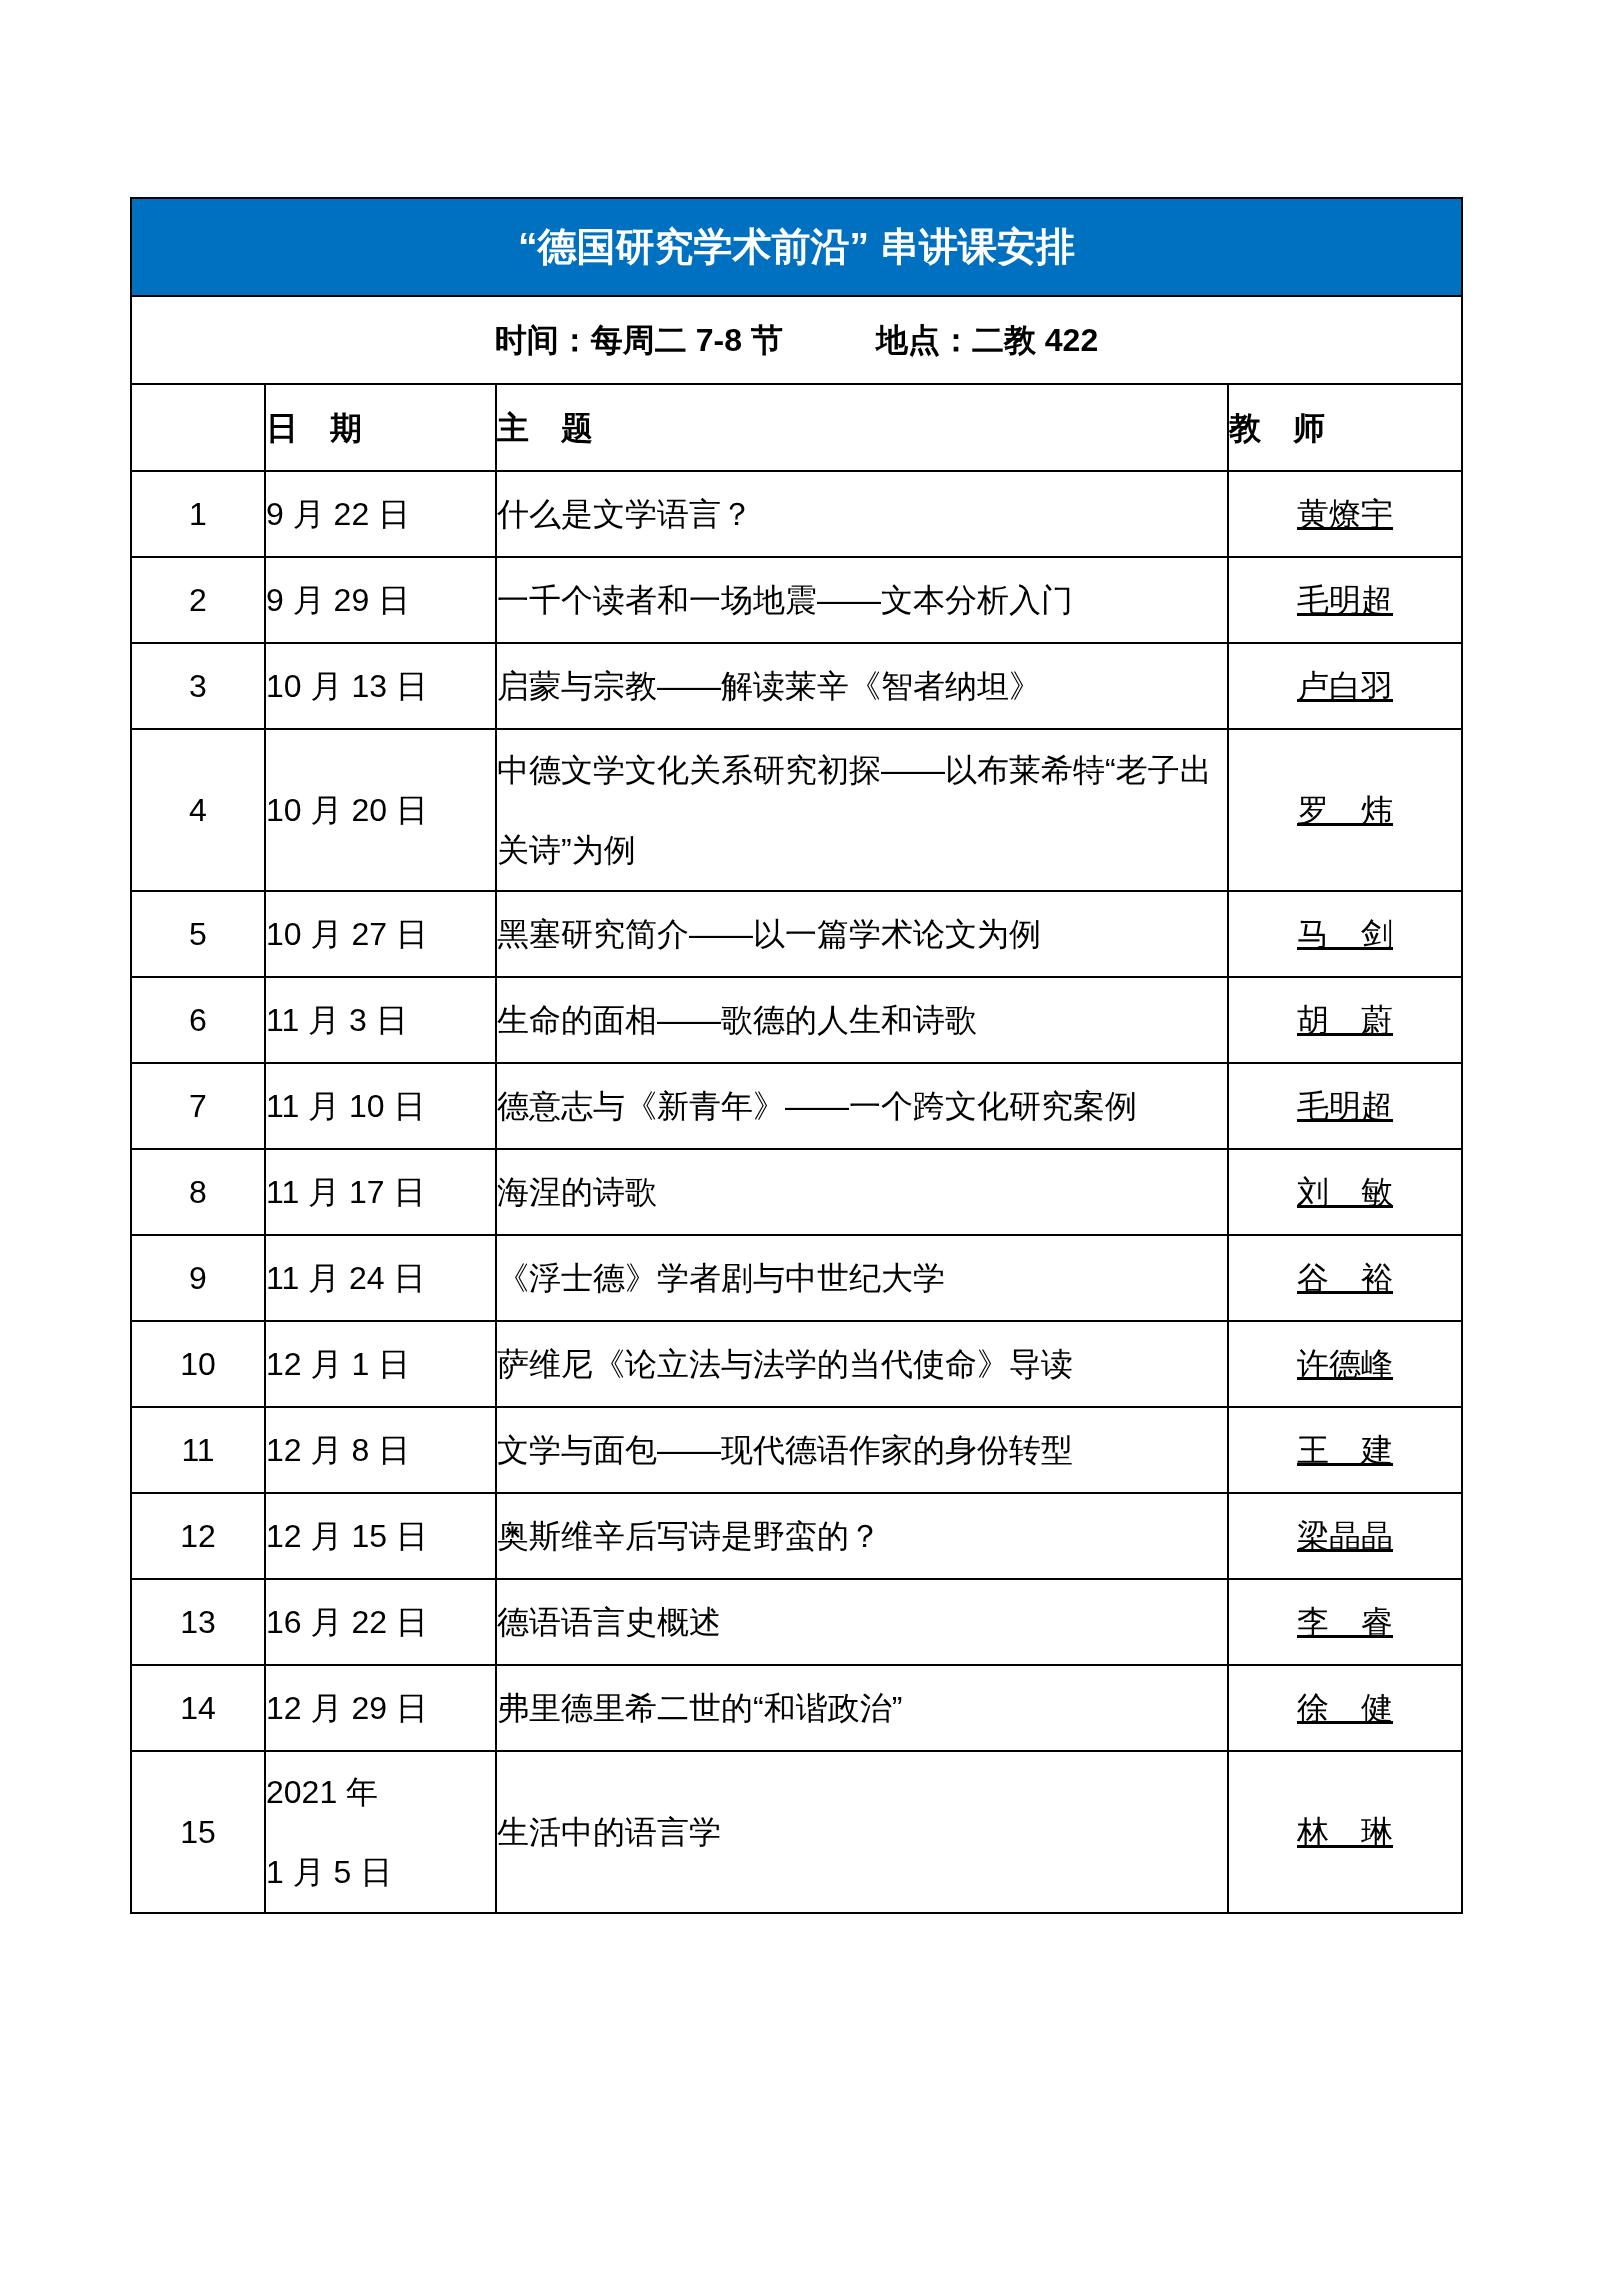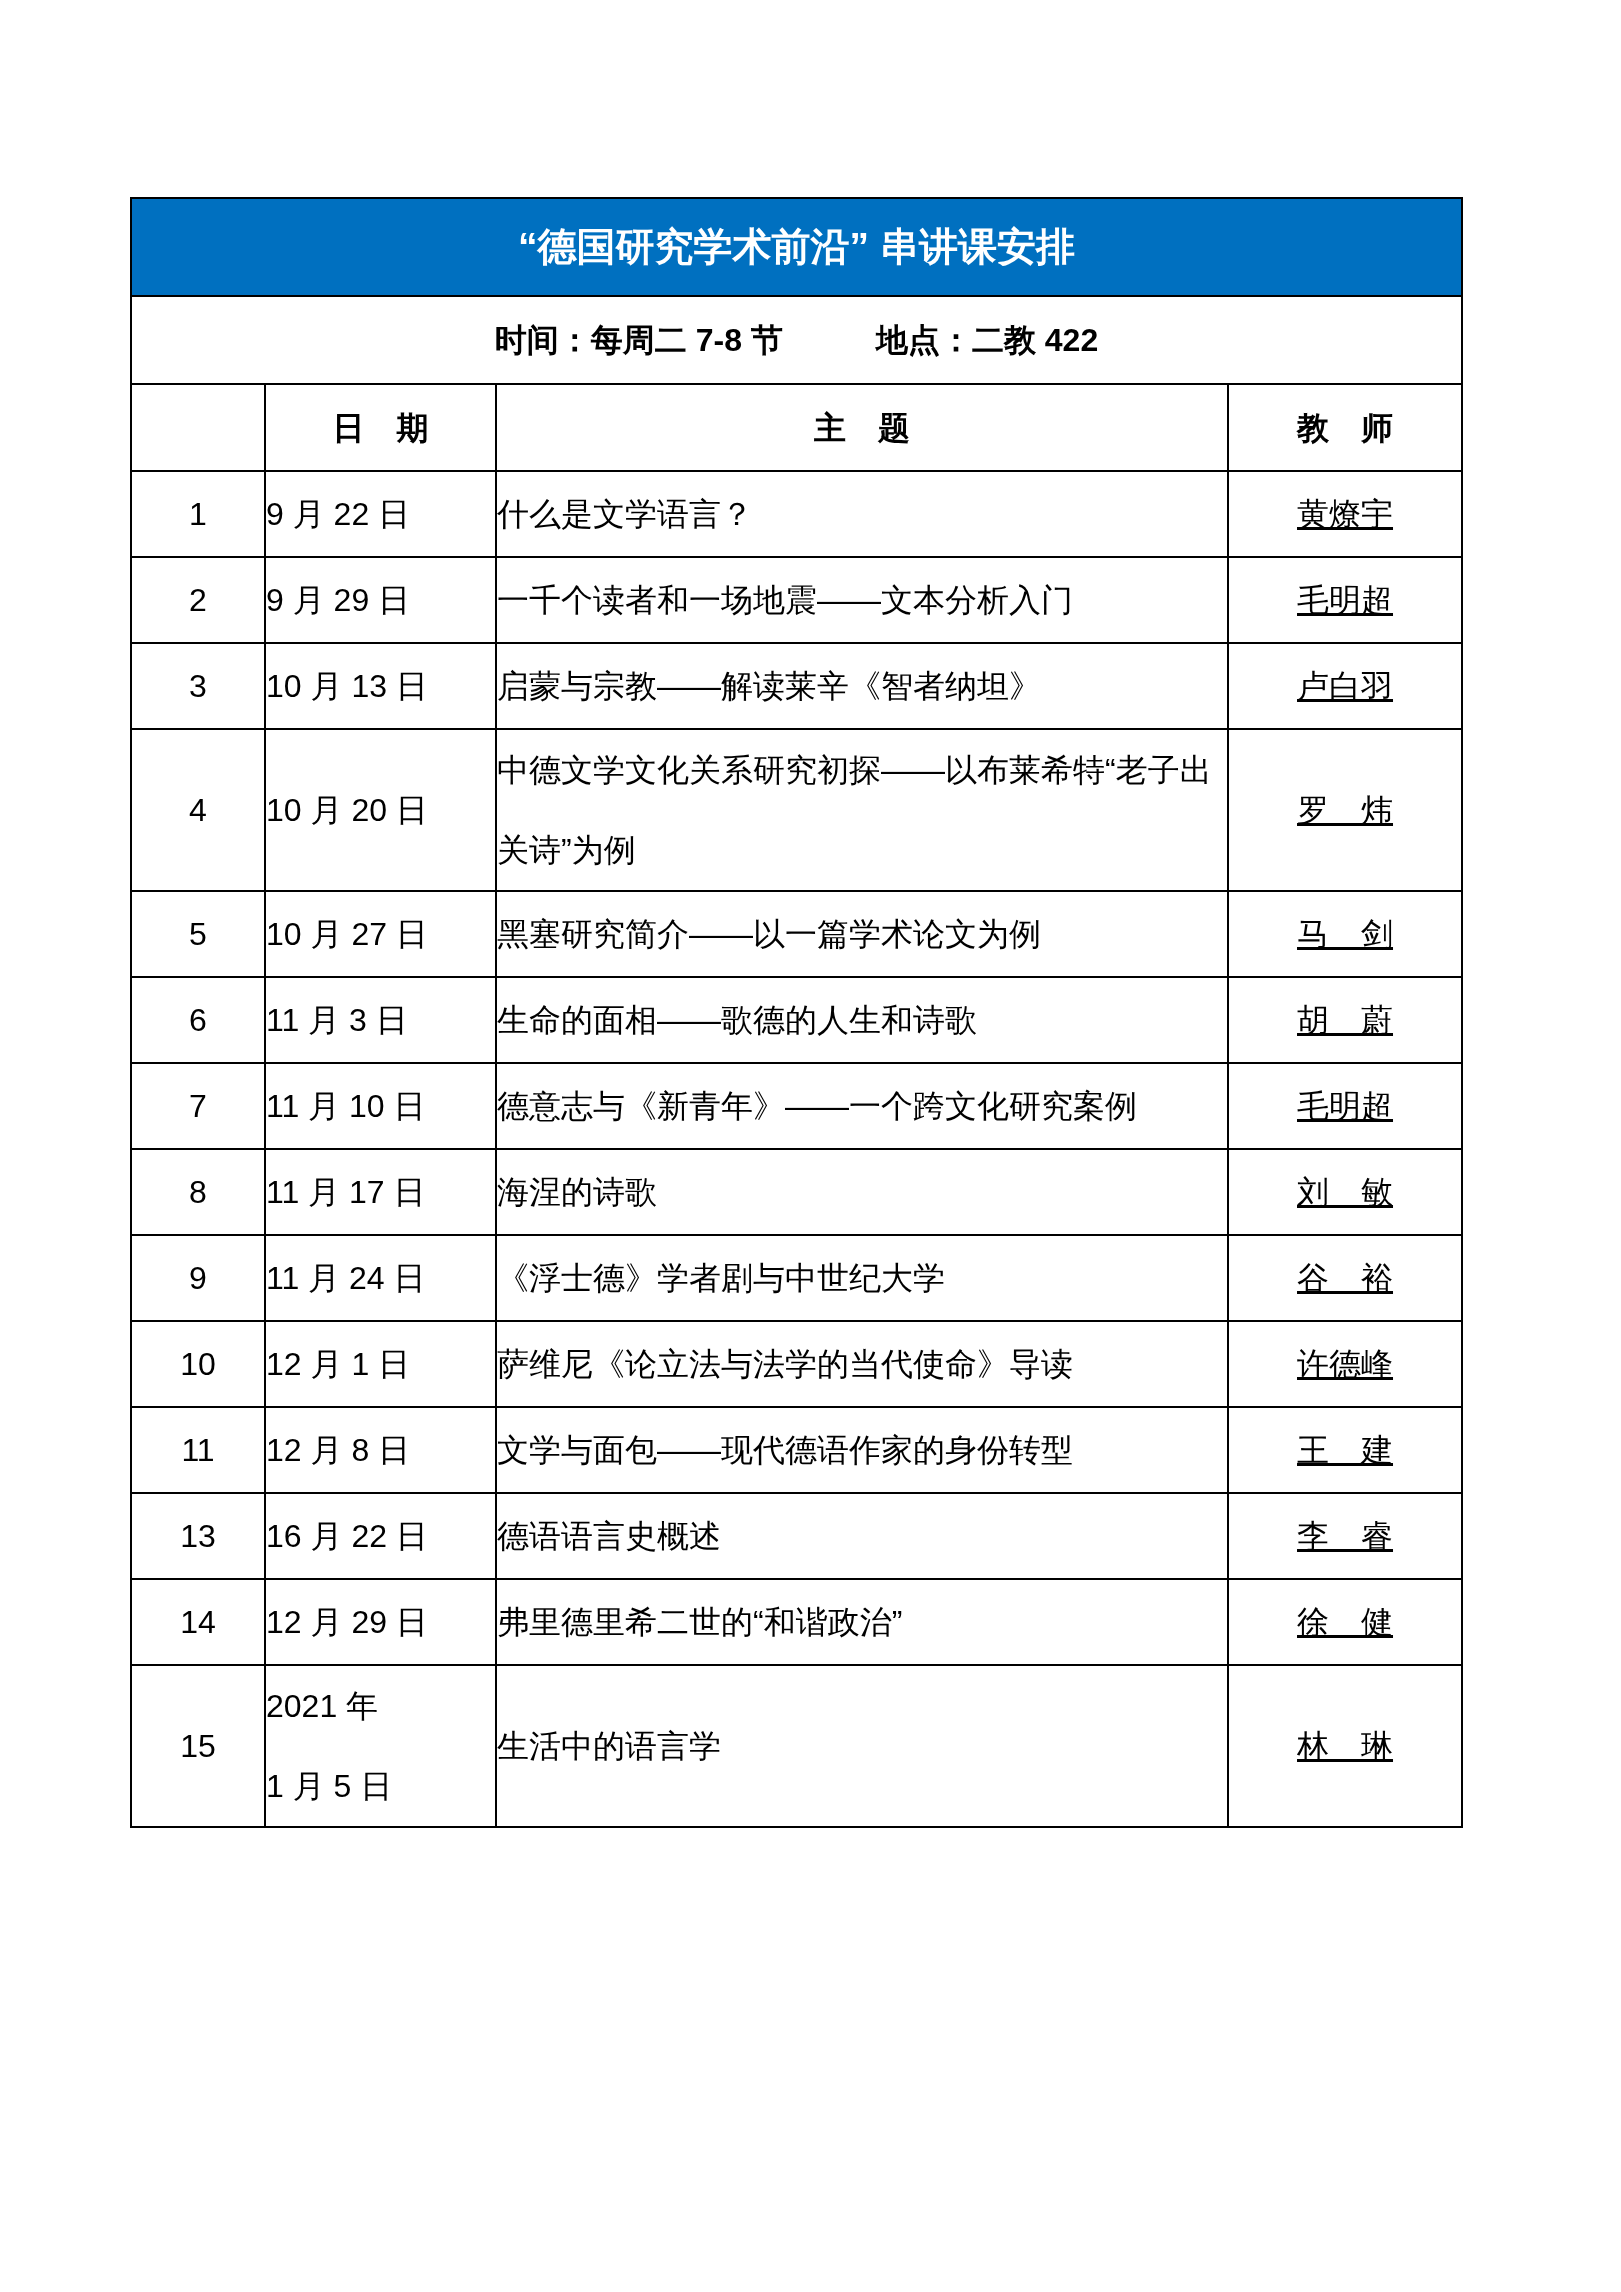--- a/index.html
+++ b/index.html
@@ -49,21 +49,21 @@
     font-weight: bold;
     text-align: center;
   }
   .subtitle-gap {
     display: inline-block;
     width: 93px;
   }
   tr.colheader-row th {
     height: 85px;
     font-weight: bold;
-    text-align: center;
+    text-align: left;
   }
   tbody tr.data-row {
     height: 86px;
   }
   td.c-num {
     text-align: center;
     font-size: 30px;
   }
   td.c-date {
     text-align: left;
@@ -178,20 +178,26 @@
           <td class="c-teacher">许德峰</td>
         </tr>
 
         <tr class="data-row">
           <td class="c-num">11</td>
           <td class="c-date">12 月 8 日</td>
           <td class="c-topic">文学与面包——现代德语作家的身份转型</td>
           <td class="c-teacher">王　建</td>
         </tr>
 
+        <tr class="data-row">
+          <td class="c-num">12</td>
+          <td class="c-date">12 月 15 日</td>
+          <td class="c-topic">奥斯维辛后写诗是野蛮的？</td>
+          <td class="c-teacher">梁晶晶</td>
+        </tr>
 
         <tr class="data-row">
           <td class="c-num">13</td>
           <td class="c-date">16 月 22 日</td>
           <td class="c-topic">德语语言史概述</td>
           <td class="c-teacher">李　睿</td>
         </tr>
 
         <tr class="data-row">
           <td class="c-num">14</td>

